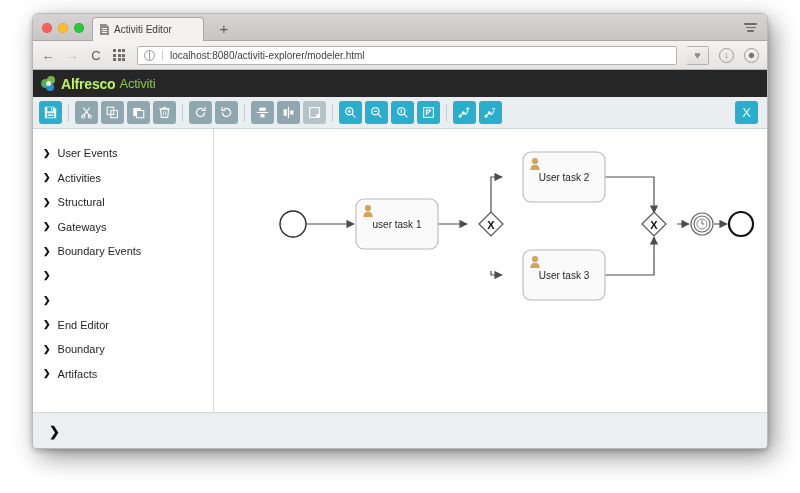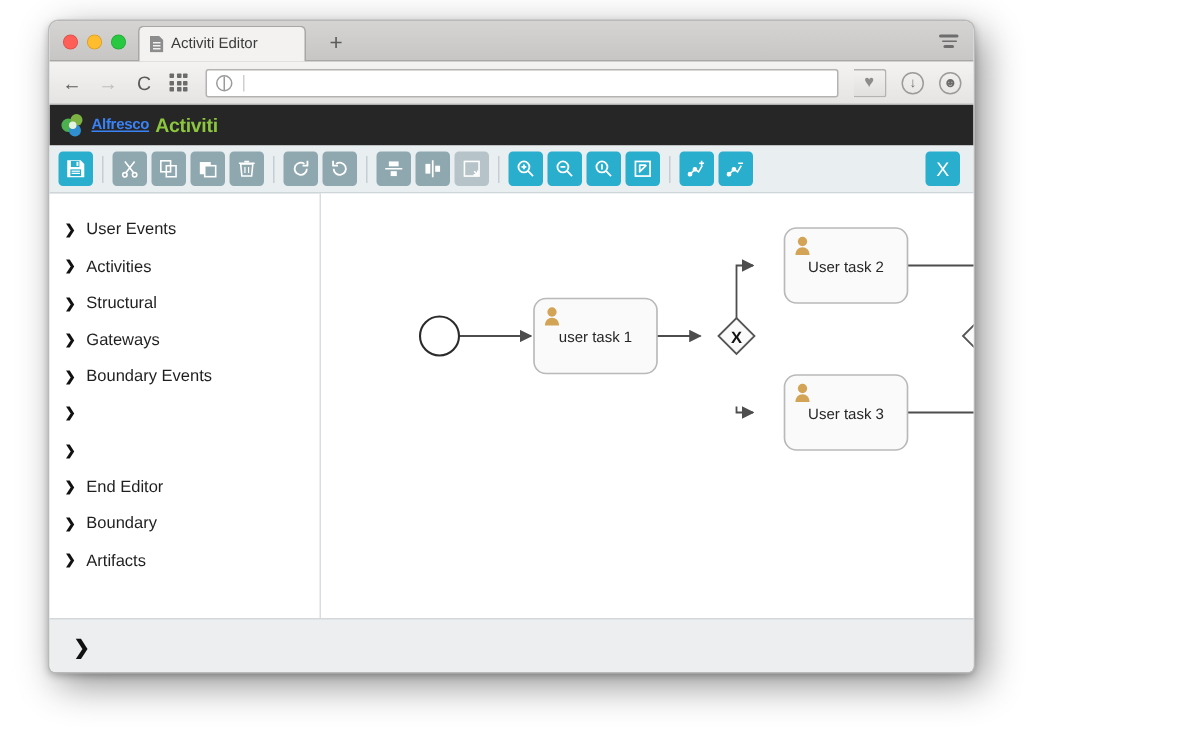--- a/index.html
+++ b/index.html
@@ -7,21 +7,21 @@
     width: 800px; height: 493px;
     background: #ffffff;
     font-family: "Liberation Sans", sans-serif;
     overflow: hidden;
   }
   #root { position: relative; width: 800px; height: 493px; background:#fff; }
 
   
   .win {
     position: absolute; left: 33px; top: 14px;
-    width: 616px; height: 434px;
+    width: 734px; height: 434px;
     background: #ffffff;
     border-radius: 6px 6px 4px 4px;
     box-shadow: 0 0 0 1px #b9b9b9, 6px 8px 26px rgba(0,0,0,.45), 0 2px 6px rgba(0,0,0,.3);
     overflow: hidden;
   }
 
   
   .tabstrip {
     height: 27px;
     background: linear-gradient(#d6d4d2, #c8c6c4);
@@ -93,22 +93,22 @@
   .brandbar {
     height: 27px; background: #262626;
     display: flex; align-items: center; padding-left: 8px; gap: 4px;
   }
   .logo { width: 16px; height: 16px; position: relative; flex:none;}
   .logo .p { position:absolute; border-radius:50%; }
   .logo .p1 { width:9px; height:9px; background:#4caf50; left:0; top:3px;}
   .logo .p2 { width:8px; height:8px; background:#2f8fd0; left:5px; top:7px;}
   .logo .p3 { width:8px; height:8px; background:#7cb342; left:6px; top:0px;}
   .logo .p4 { width:5px; height:5px; background:#e8f2e0; left:5px; top:5px;}
-  .brand-a { color:#3b82f6; font-size:10px; font-weight:bold; letter-spacing:-.2px;text-decoration:underline;}
-  .brand-b { color:#8cc63e; font-size:13px; font-weight:bold; letter-spacing:-.2px;text-align:right;}
+  .brand-a { color:#bef264; font-size:14px; font-weight:bold; letter-spacing:-.2px;}
+  .brand-b { color:#8cc63e; font-size:13px; font-weight:normal; letter-spacing:-.2px;text-align:right;}
 
   
   .toolbar {
     height: 32px; background: #e9eef1;
     border-bottom: 1px solid #cfd6da;
     display: flex; align-items: center; padding: 0 6px; gap: 3px;
     position: relative;
   }
   .tb {
     width: 23px; height: 23px; border-radius: 3px;
@@ -186,20 +186,21 @@
           <b></b>
           <b></b>
           <b></b>
           <b></b>
           <b></b>
           <b></b>
     </span>
     <span class="urlbar">
       <span class="globe"></span>
       <span class="urlsep"></span>
+      <span class="urltext">localhost:8080/activiti-explorer/modeler.html</span>
     </span>
     <span class="heartbox">
       <span class="heart">♥</span>
     </span>
     <span class="circbtn">↓</span>
     <span class="circbtn">☻</span>
   </div>
 
   <div class="brandbar">
     <span class="logo">

